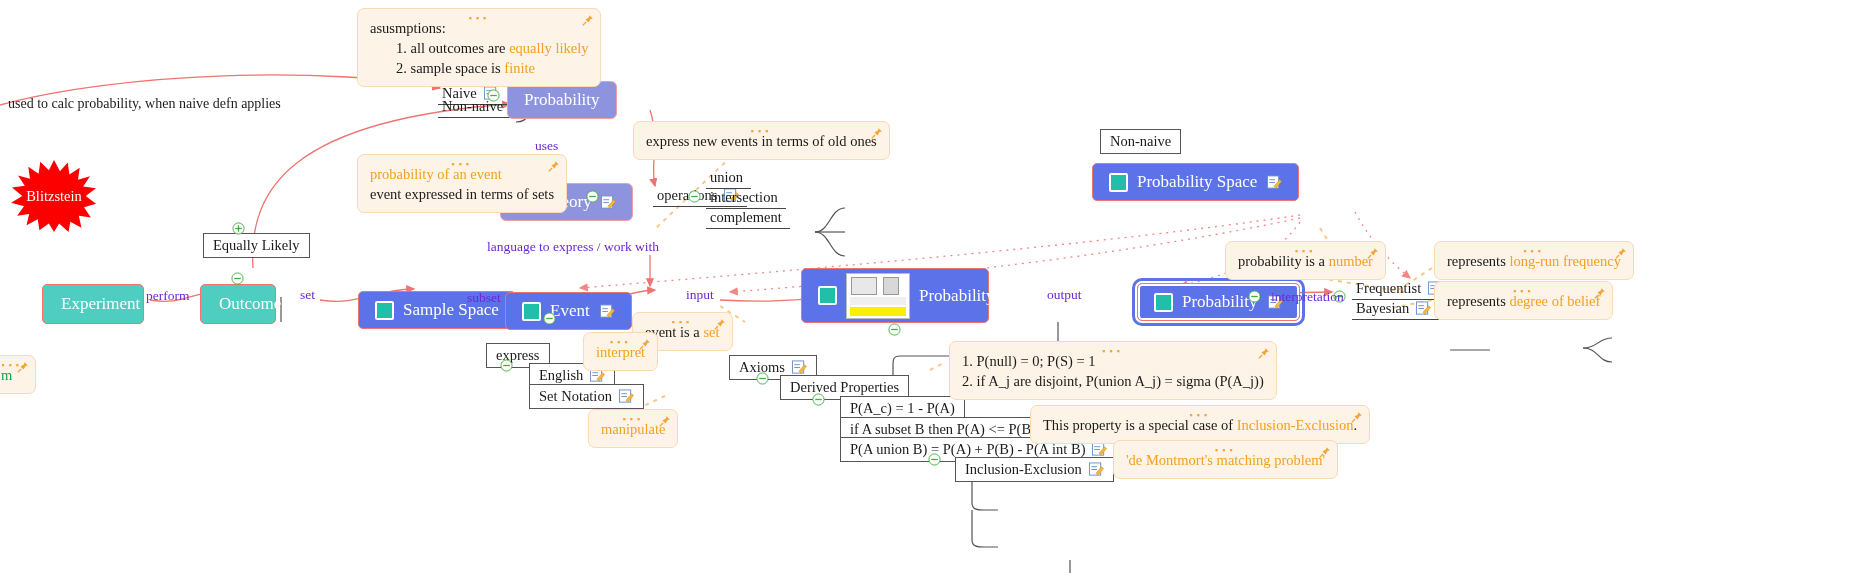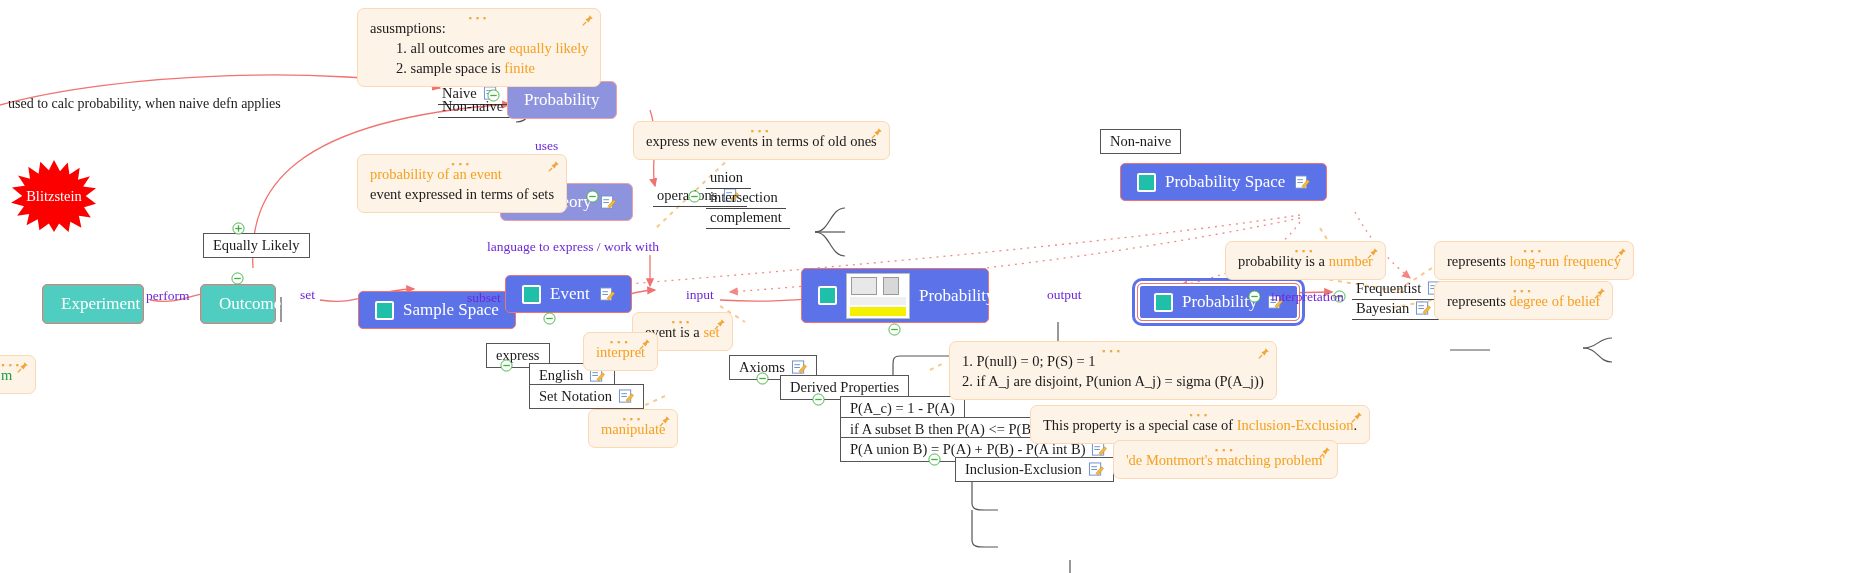--- a/index.html
+++ b/index.html
@@ -221,21 +221,21 @@
   </div>
   <div class="node teal" style="left:200px;top:284px;width:76px;">
     <span>Outcome</span>
   </div>
 
   <div class="node blue" style="left:358px;top:283px;margin-top:8px;">
     <span class="sq"></span>
     <span>Sample Space</span>
   </div>
 
-  <div class="node blue" style="left:505px;top:275px;">
+  <div class="node blue" style="left:505px;top:292px;">
     <span class="sq"></span>
     <span>Event</span>
     <svg class="noteicon" viewBox="0 0 16 16">
       <rect x="1" y="1" width="12" height="13" fill="#fff" stroke="#6a8ec9"></rect>
       <line x1="3" y1="5" x2="9" y2="5" stroke="#6a8ec9"></line>
         <line x1="3" y1="8" x2="9" y2="8" stroke="#6a8ec9"></line>
       <path d="M8,12 L14,5 L16,7 L10,14 z" fill="#f6b93b" stroke="#c98f1e" stroke-width="0.6"></path>
     </svg>
   </div>
 
@@ -247,21 +247,21 @@
         <span class="r3"></span>
         <span class="r4"></span>
     </span>
     <span>Probability Function</span>
   </div>
 
   <div class="node plain" style="left:1100px;top:129px;">
     <span>Non-naive</span>
   </div>
 
-  <div class="node blue" style="left:1092px;top:163px;margin-left:28px;">
+  <div class="node blue" style="left:1092px;top:163px;">
     <span class="sq"></span>
     <span>Probability Space</span>
     <svg class="noteicon" viewBox="0 0 16 16">
       <rect x="1" y="1" width="12" height="13" fill="#fff" stroke="#6a8ec9"></rect>
       <line x1="3" y1="5" x2="9" y2="5" stroke="#6a8ec9"></line>
         <line x1="3" y1="8" x2="9" y2="8" stroke="#6a8ec9"></line>
       <path d="M8,12 L14,5 L16,7 L10,14 z" fill="#f6b93b" stroke="#c98f1e" stroke-width="0.6"></path>
     </svg>
   </div>
 

